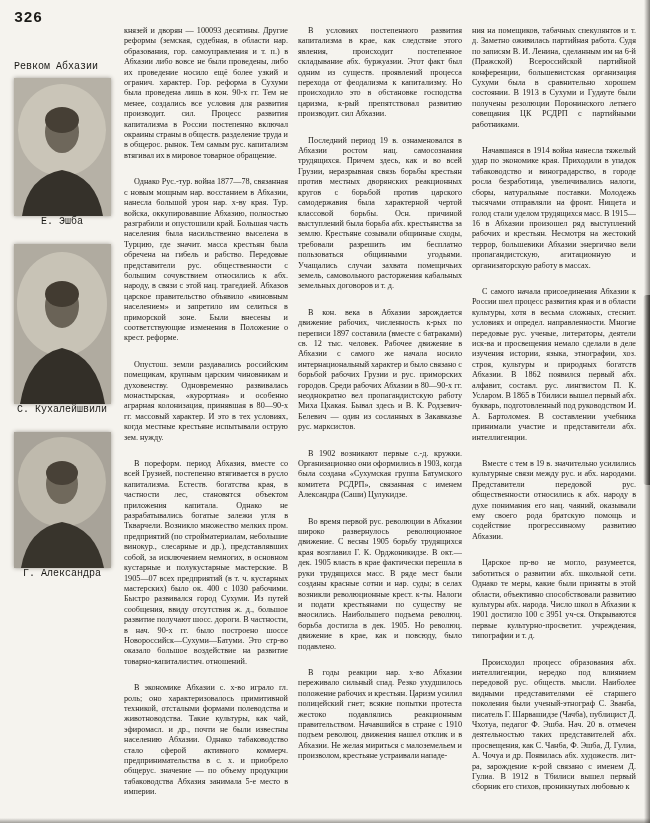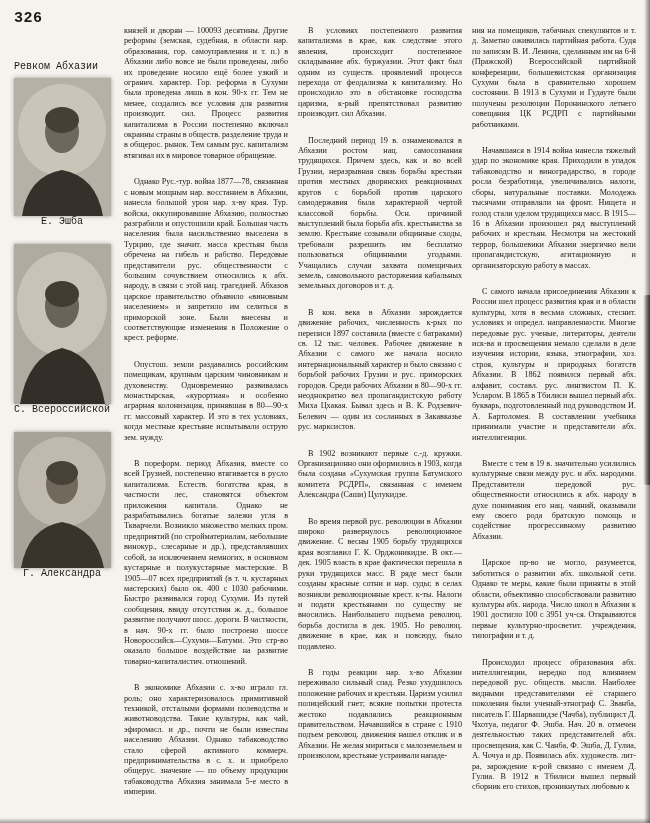--- a/index.html
+++ b/index.html
@@ -87,21 +87,21 @@
       <figure>
         <div class="photo">
           <svg width="97" height="160" viewBox="0 0 97 160" xmlns="http://www.w3.org/2000/svg">
             <rect width="97" height="160" fill="#b0aba0"></rect>
             <ellipse cx="48" cy="60" rx="45" ry="52" fill="#c8c3b6"></ellipse>
             <ellipse cx="48" cy="62" rx="17" ry="22" fill="#6a6357"></ellipse>
             <ellipse cx="48" cy="50" rx="17" ry="13" fill="#423b31"></ellipse>
             <path d="M6 160 Q14 112 48 104 Q83 112 91 160 Z" fill="#332f28"></path>
           </svg>
         </div>
-        <figcaption>С. Всероссийской</figcaption>
+        <figcaption>С. Кухалейшвили</figcaption>
       </figure>
 
       <figure>
         <div class="photo">
           <svg width="97" height="136" viewBox="0 0 97 136" xmlns="http://www.w3.org/2000/svg">
             <rect width="97" height="136" fill="#a8a399"></rect>
             <ellipse cx="48" cy="50" rx="44" ry="45" fill="#bfbaad"></ellipse>
             <ellipse cx="48" cy="52" rx="16" ry="20" fill="#70695c"></ellipse>
             <ellipse cx="48" cy="41" rx="16" ry="12" fill="#484137"></ellipse>
             <path d="M7 136 Q14 96 48 90 Q82 96 90 136 Z" fill="#38342c"></path>

